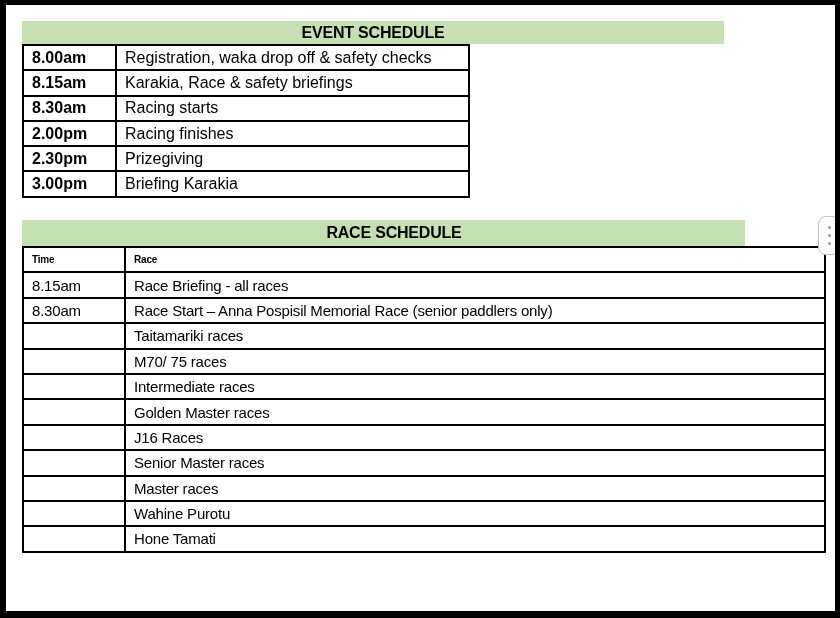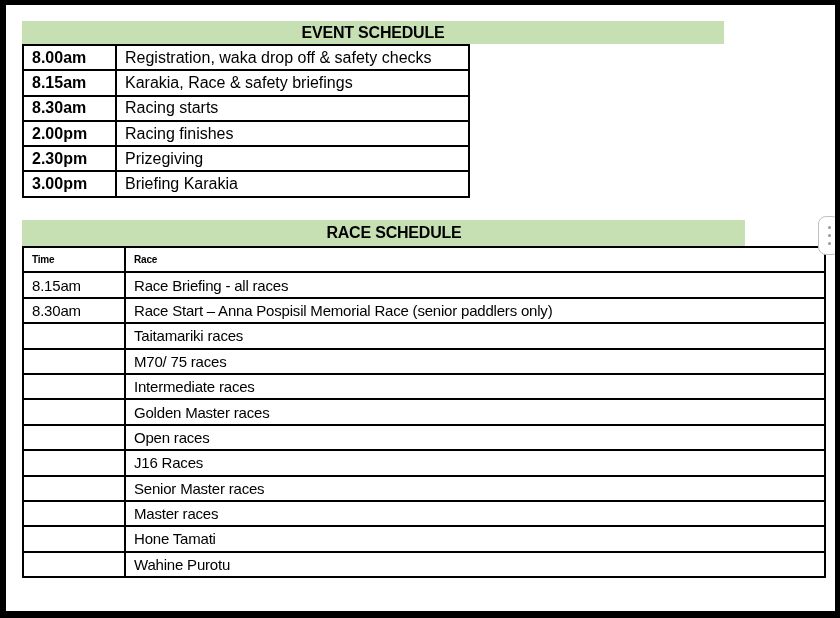--- a/index.html
+++ b/index.html
@@ -155,41 +155,37 @@
         <tr>
           <td class="time-col"></td>
           <td>Intermediate races</td>
         </tr>
         <tr>
           <td class="time-col"></td>
           <td>Golden Master races</td>
         </tr>
         <tr>
           <td class="time-col"></td>
-          <td>Open races</td>
-        </tr>
-        <tr>
-          <td class="time-col"></td>
           <td>J16 Races</td>
         </tr>
         <tr>
           <td class="time-col"></td>
           <td>Senior Master races</td>
         </tr>
         <tr>
           <td class="time-col"></td>
           <td>Master races</td>
         </tr>
         <tr>
           <td class="time-col"></td>
-          <td>Hone Tamati</td>
+          <td>Wahine Purotu</td>
         </tr>
         <tr>
           <td class="time-col"></td>
-          <td>Wahine Purotu</td>
+          <td>Hone Tamati</td>
         </tr>
       </tbody>
   </table>
 
   <div class="side-widget">
     <span class="dot" style="background: rgb(153, 153, 153);"></span>
     <span class="dot" style="background: rgb(153, 153, 153);"></span>
     <span class="dot" style="background: rgb(153, 153, 153);"></span>
   </div>
 

